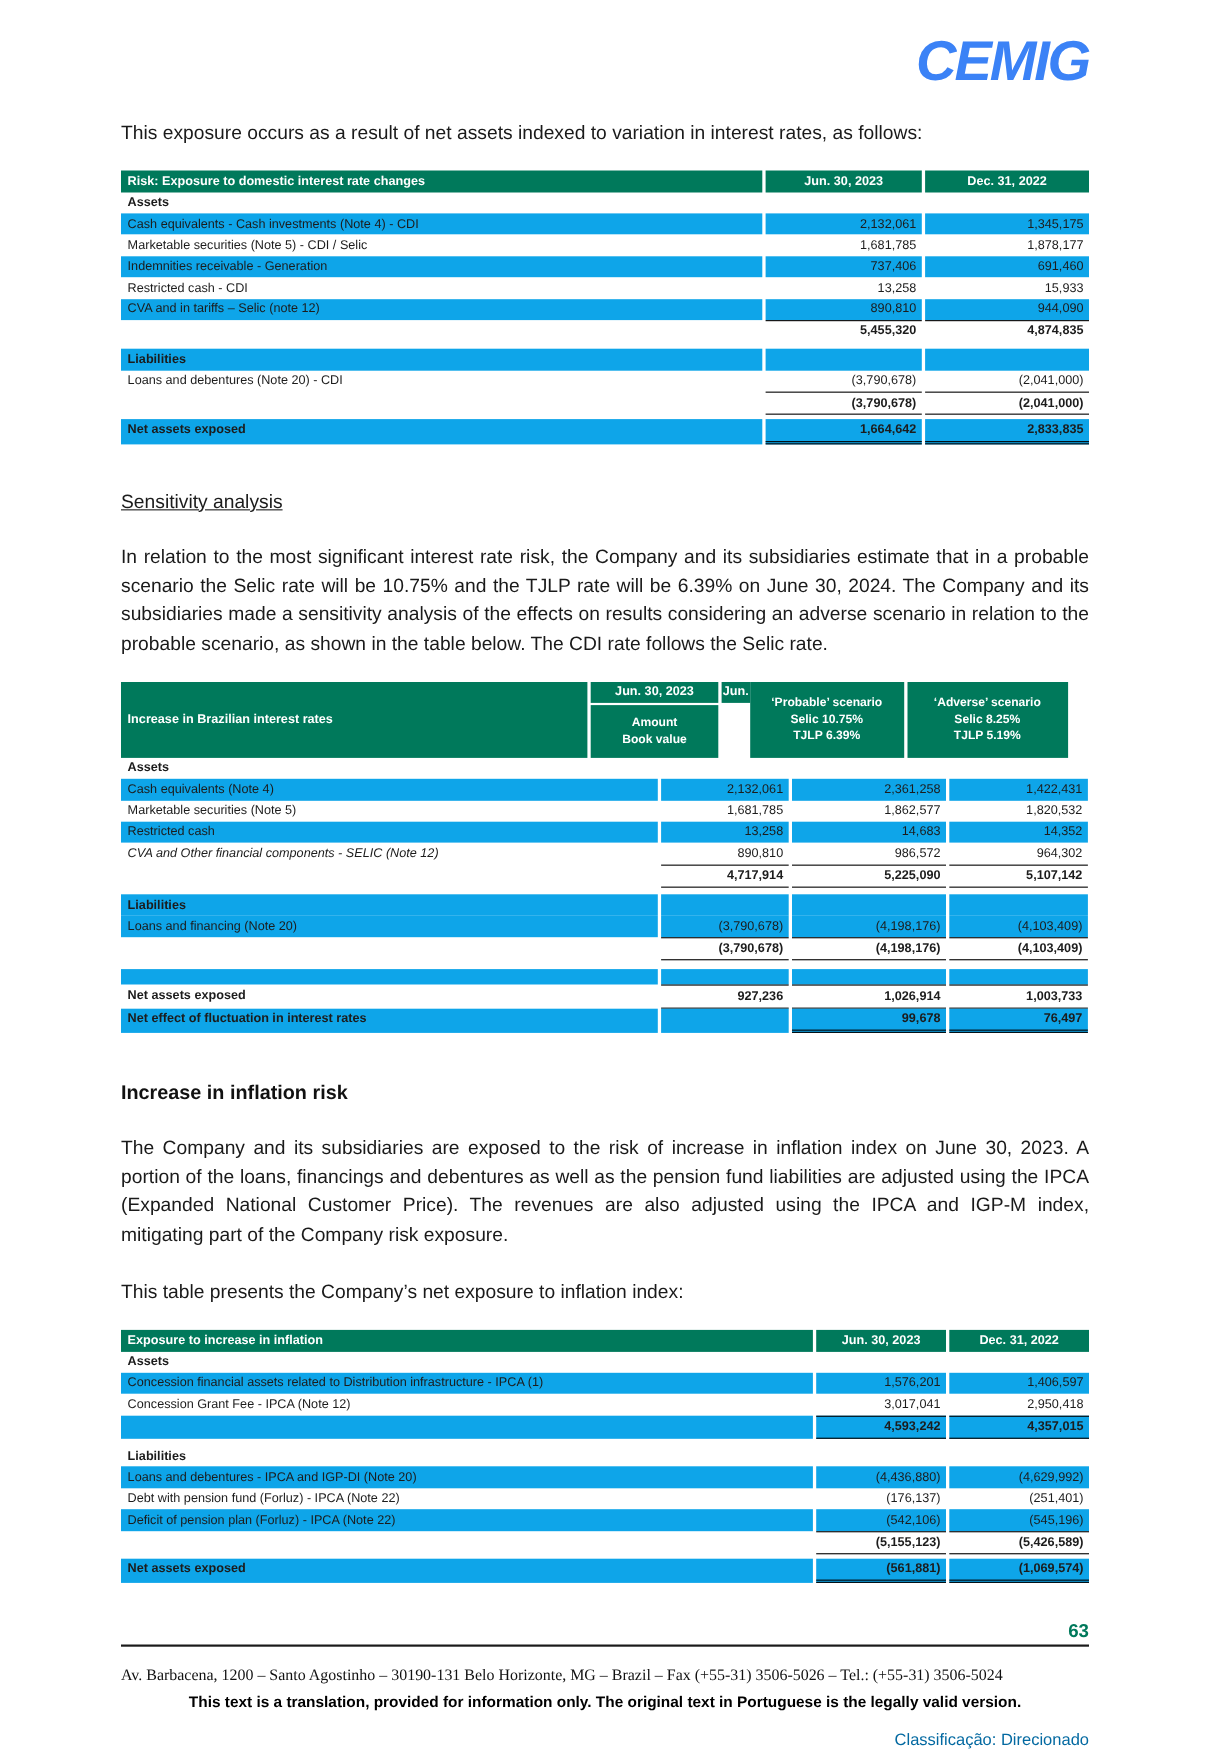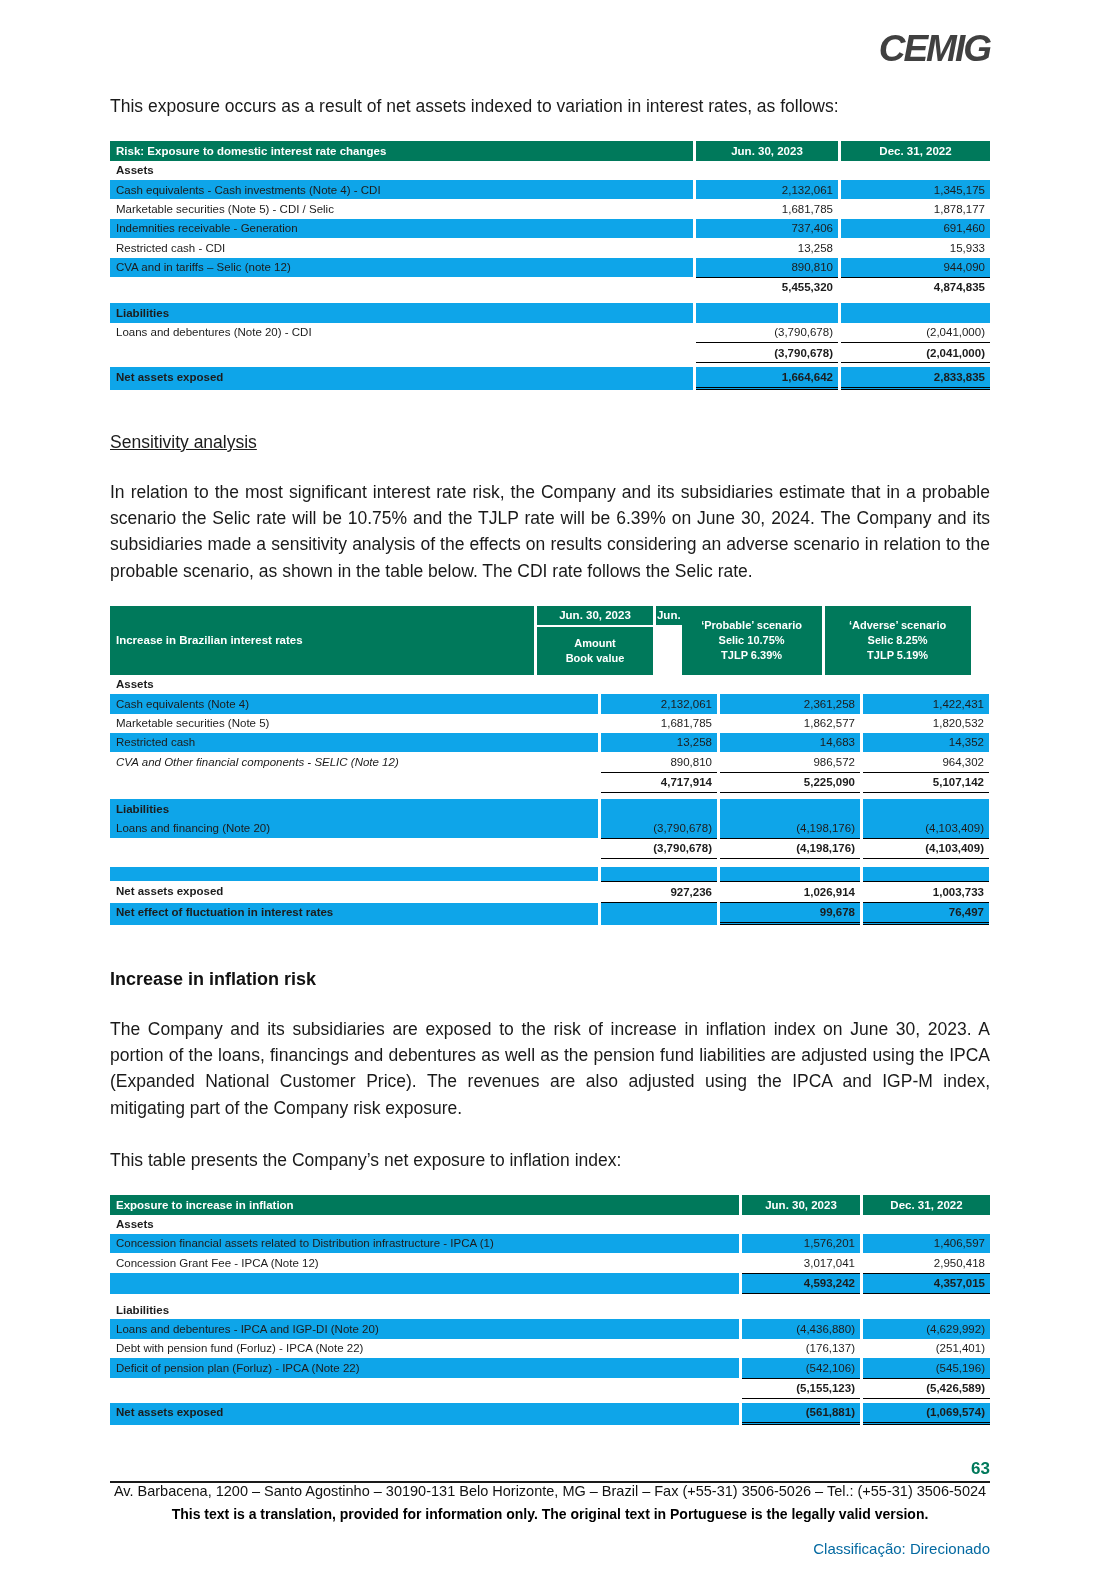--- a/index.html
+++ b/index.html
@@ -7,21 +7,21 @@
   body {
     width:1119px; height:1592px; overflow:hidden;
     font-family:"Liberation Sans", sans-serif; color:#1c1c1c;
   }
   .content { padding:0 129px 0 110px; }
 
   
   .logo-row { padding-top:30px; text-align:right; }
   .logo {
     display:inline-block; font-weight:bold; font-style:italic;
-    font-size:37px; letter-spacing:-2px; color:#404040; line-height:1;
+    font-size:51px; letter-spacing:-2px; color:#3b82f6; line-height:1;
   }
 
   
   p.body-text { font-size:17.5px; line-height:1.5; text-align:justify; margin-top:26px; color:#1a1a1a; }
   .h-underline { font-size:17.5px; margin-top:42px; text-decoration:underline; font-weight:normal; }
   .h-bold { font-size:18px; font-weight:bold; margin-top:44px; color:#111; }
 
   
   .tbl { margin-top:22px; font-size:11.5px; line-height:1.25; }
   .tr { display:flex; align-items:stretch; }
@@ -59,21 +59,21 @@
   .t2h-sub.s2 { width:140px; flex:none; }
   .t2h-sub.s3 { width:146px; flex:none; margin-left:3px; }
   .d0 { width:488px; flex:none; text-align:left; padding:2.5px 4px 2.5px 6px; min-height:17px; }
   .d1 { width:116px; margin-left:3px; }
   .d2 { width:140px; margin-left:3px; }
   .d3 { width:126px; margin-left:3px; }
 
   
   .pagenum { margin-top:34px; text-align:right; color:#00795B; font-weight:bold; font-size:17px; }
   .footrule { border-top:2px solid #1a1a1a; margin-top:2px; }
-  .addr { font-family:Liberation Sans, sans-serif; font-size:14.5px; text-align:center; margin-top:0; color:#111; }
+  .addr { font-family:Liberation Serif, serif; font-size:14.5px; text-align:left; margin-top:18px; color:#111; }
   .trans { font-weight:bold; font-size:14px; text-align:center; margin-top:7px; color:#000; }
   .classif { text-align:right; font-size:15px; margin-top:18px; color:#0369a1; }
 </style>
 </head>
 <body>
 
 <div class="content">
 
   <div class="logo-row">
     <span class="logo">CEMIG</span>

